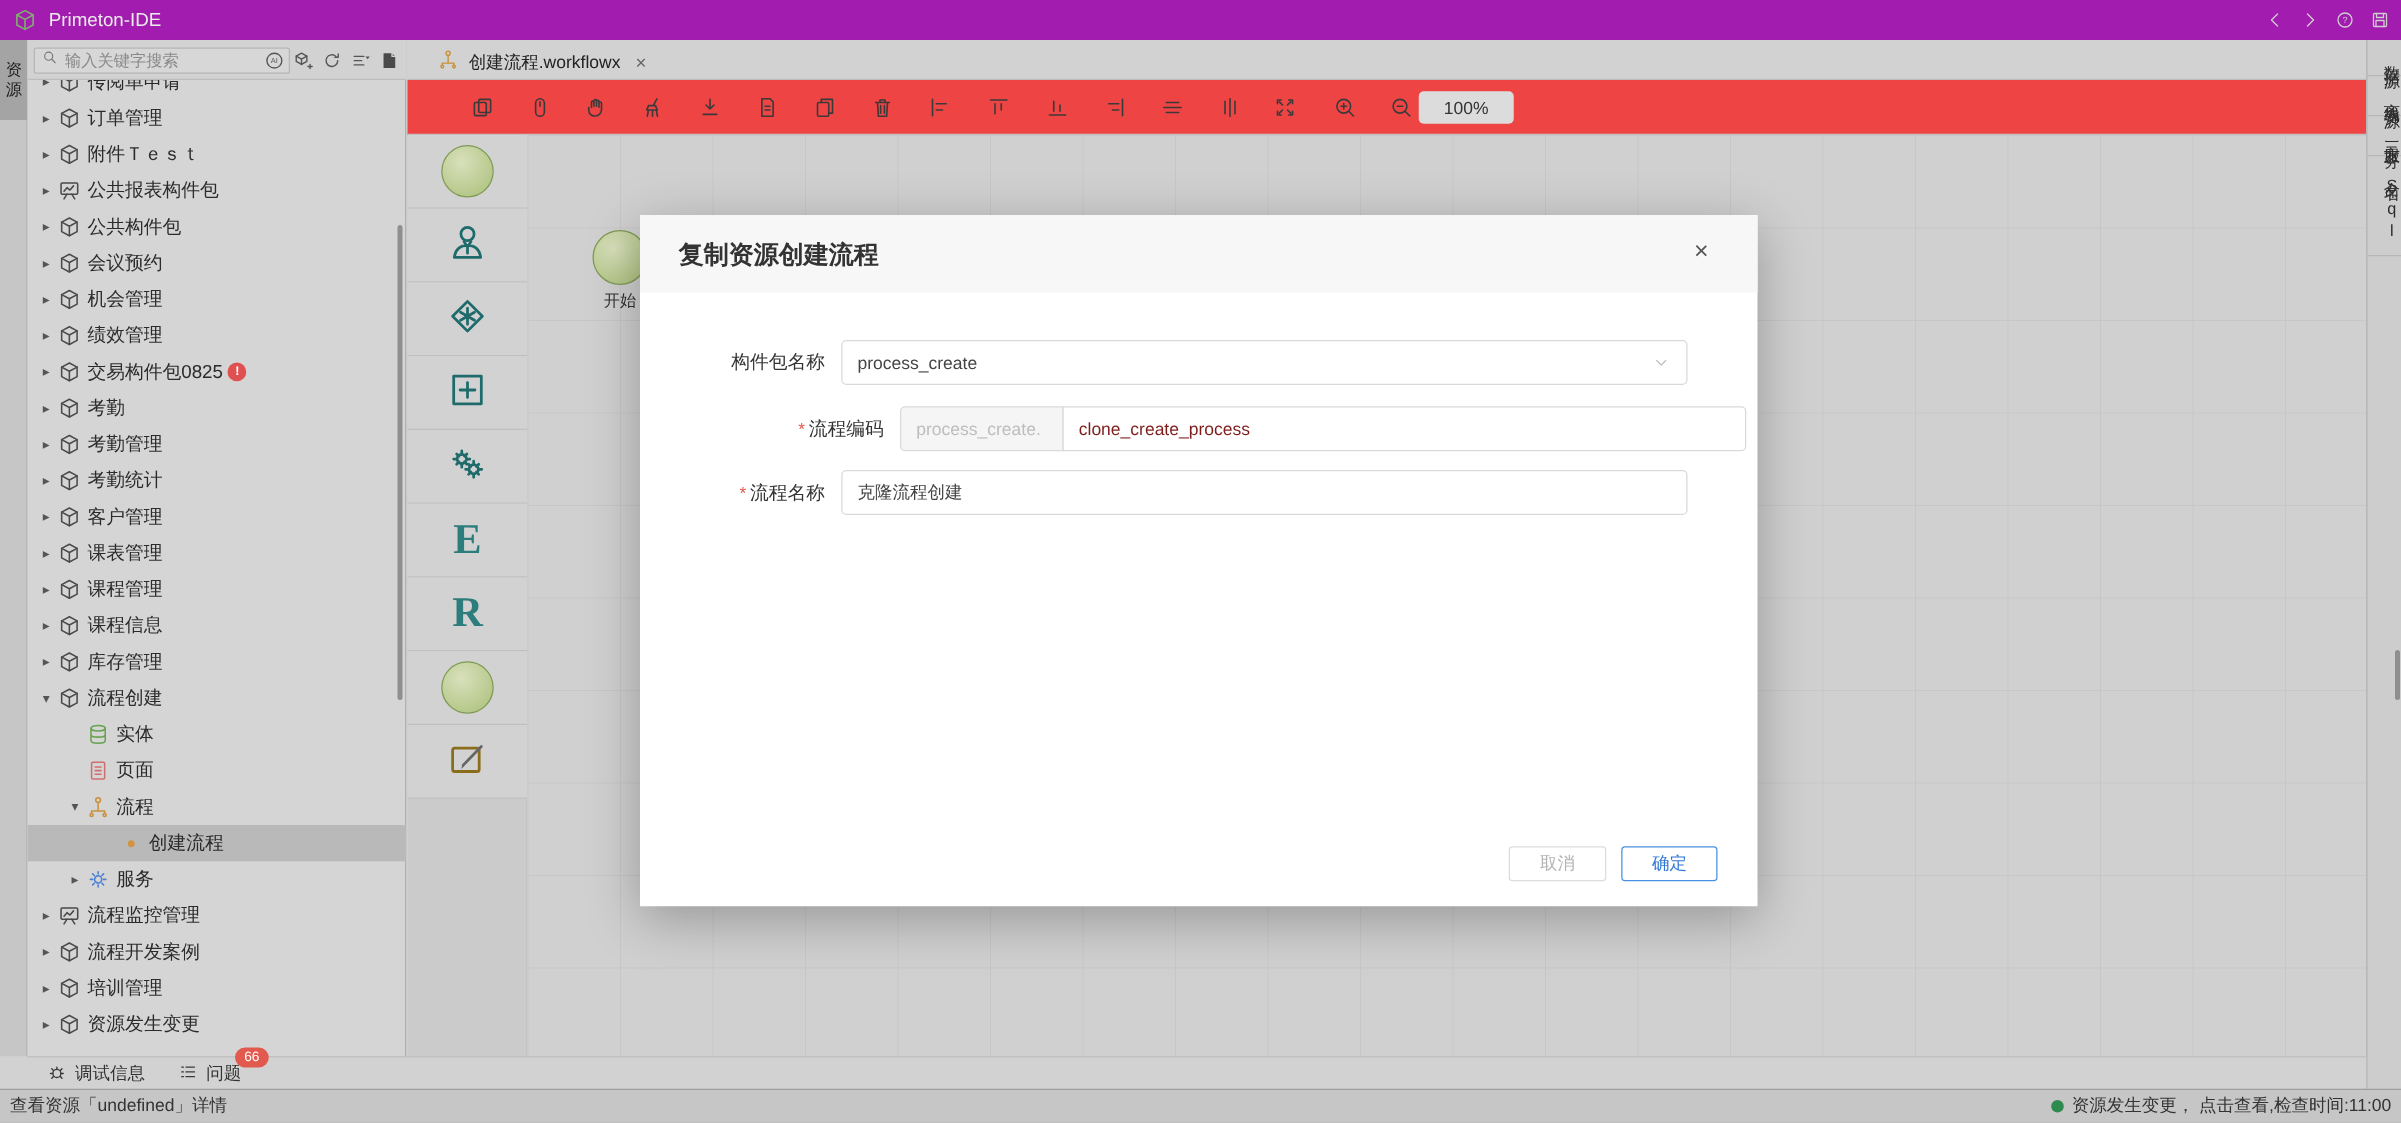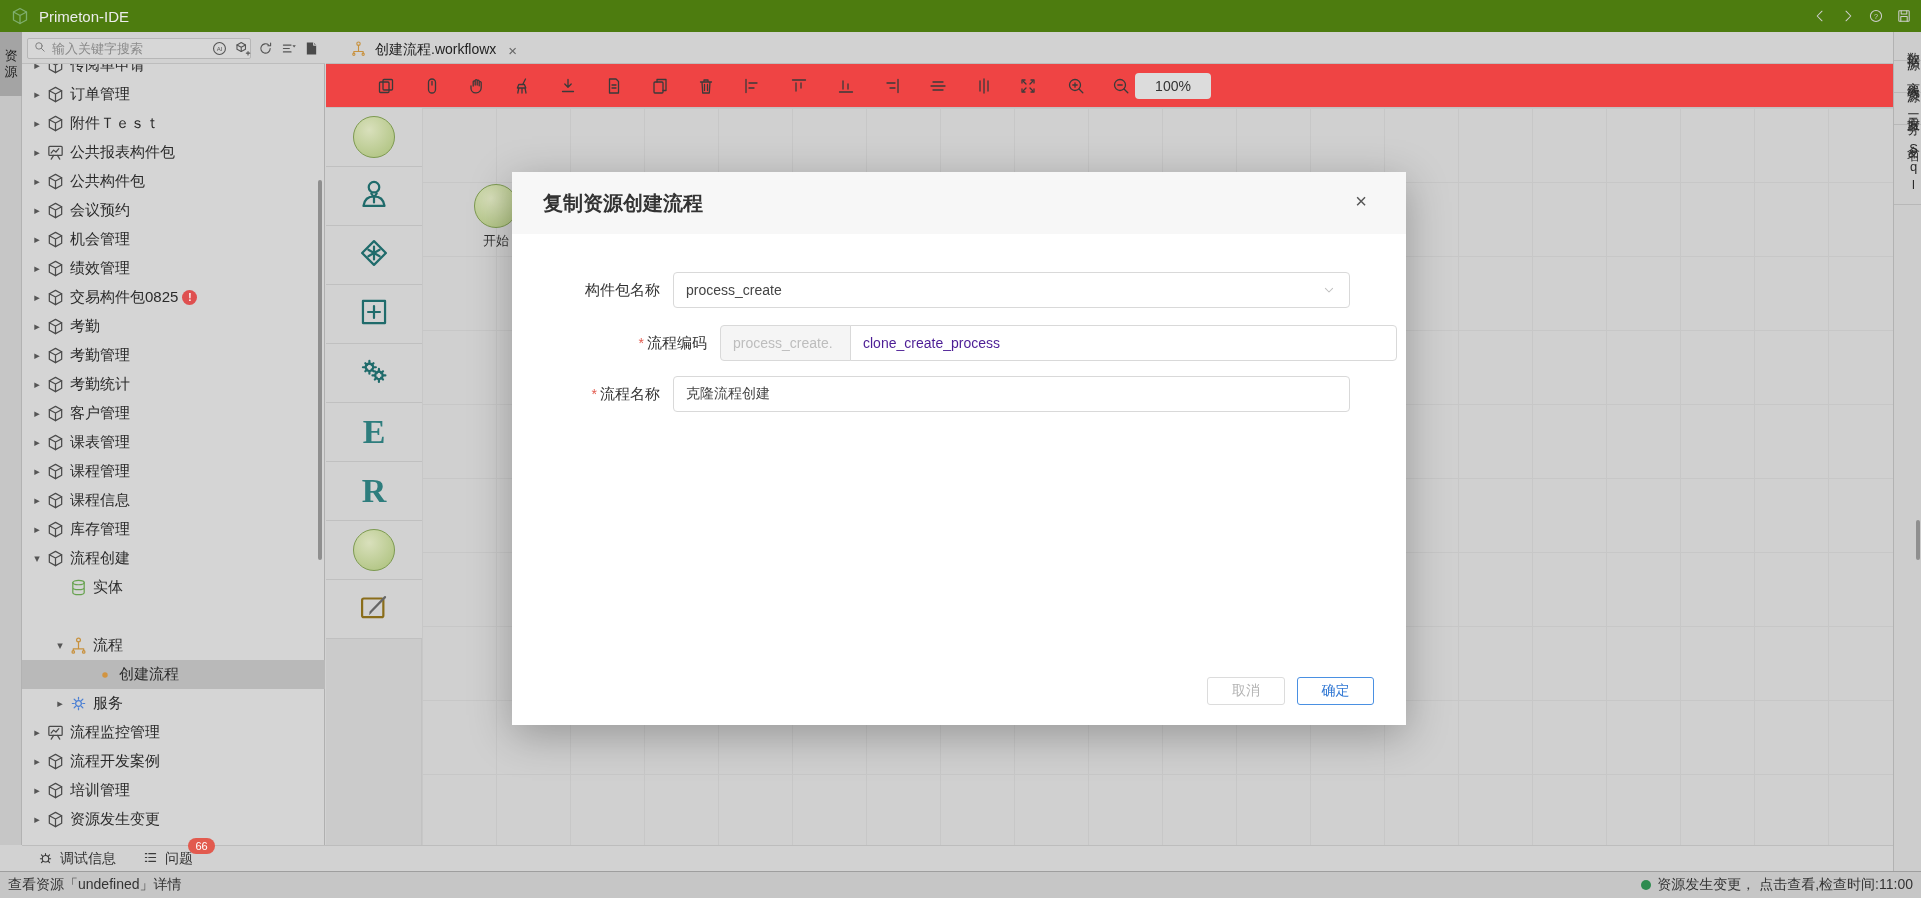--- a/index.html
+++ b/index.html
@@ -1,37 +1,37 @@
 <!DOCTYPE html>
 <html><head>
 <meta charset="utf-8">
 <style>
   *{margin:0;padding:0;box-sizing:border-box}
   html,body{background:#b0b0b0}
   .app{position:relative;width:1921px;height:898px;background:#d2d2d2;
        font-family:"Liberation Sans","DejaVu Sans",sans-serif;overflow:hidden;color:#2e2e2e}
 
   
-  .titlebar{position:absolute;left:0;top:0;width:1921px;height:32px;background:#4d7c0f;
+  .titlebar{position:absolute;left:0;top:0;width:1921px;height:32px;background:#a21caf;
             display:flex;align-items:center;color:#ececec}
   .titlebar .logo{margin-left:10px;width:20px;height:20px}
   .titlebar .wtitle{margin-left:9px;font-size:15px}
   .titlebar .winicons{position:absolute;right:8px;top:0;height:32px;display:flex;align-items:center;gap:10px}
   .titlebar .winicons .wi{width:18px;height:18px;display:flex;align-items:center;justify-content:center;color:#cfcfcf;font-size:14px}
 
   
   .activitybar{position:absolute;left:0;top:32px;width:22px;height:813px;background:#c6c6c6;border-right:1px solid #b2b2b2}
   .activity-tab{position:absolute;left:0;top:0;width:22px;height:64px;background:#a4a4a4;
                 display:flex;flex-direction:column;align-items:center;justify-content:center;
                 font-size:13px;line-height:16px;color:#1d1d1d;cursor:default}
 
   
   .sidebar{position:absolute;left:22px;top:32px;width:303px;height:813px;background:#d5d5d5;border-right:1px solid #b0b0b0}
   .searchrow{position:absolute;left:0;top:0;width:303px;height:32px;background:#d2d2d2;border-bottom:1px solid #bdbdbd}
-  .searchbox{position:absolute;left:5px;top:6px;width:224px;height:21px;border:1px solid #b6b6b6;border-radius:2px;
+  .searchbox{position:absolute;left:5px;top:6px;width:205px;height:21px;border:1px solid #b6b6b6;border-radius:2px;
              background:#d7d7d7;display:flex;align-items:center;padding-left:5px;gap:5px}
   .searchbox .ph{font-size:13px;color:#8a8a8a;white-space:nowrap}
   .search-icons{position:absolute;right:4px;top:6px;height:20px;display:flex;gap:4px;align-items:center}
   .search-icons .si{width:19px;height:19px;display:flex;align-items:center;justify-content:center}
 
   .tree{position:absolute;left:0;top:32px;width:303px;height:781px;overflow:hidden}
   .trow{position:absolute;left:0;width:303px;height:29px;display:flex;align-items:center;font-size:15px;white-space:nowrap;cursor:default}
   .trow.sel{background:#b9b9b9}
   .trow .arr{width:12px;font-size:11px;color:#555;text-align:center;flex:none}
   .trow .ticon{width:19px;height:19px;margin:0 5px 0 3px;flex:none;display:flex;align-items:center;justify-content:center}
@@ -94,21 +94,21 @@
           font-size:20px;color:#555;cursor:default}
   .mrow{position:absolute;left:0;width:894px;height:36px}
   .mlabel{position:absolute;left:0;top:0;width:148px;height:36px;line-height:36px;text-align:right;font-size:15px;color:#333;white-space:nowrap}
   .req{color:#e25a4e;margin-right:3px;font-size:14px}
   .mfield{position:absolute;left:161px;top:0;width:677px;height:36px;border:1px solid #d9d9d9;border-radius:4px;background:#fff;
           display:flex;align-items:center;padding:0 12px;font-size:14px;color:#444}
   .mfield.select .chev{position:absolute;right:12px;top:9px}
   .prefixbox{position:absolute;left:161px;top:0;width:131px;height:36px;border:1px solid #d9d9d9;border-radius:4px 0 0 4px;
              background:#f5f5f5;display:flex;align-items:center;padding:0 12px;font-size:14px;color:#bdbdbd}
   .suffixbox{position:absolute;left:291px;top:0;width:547px;height:36px;border:1px solid #d9d9d9;border-radius:0 4px 4px 0;
-             background:#fff;display:flex;align-items:center;padding:0 12px;font-size:14px;color:#4c1d95}
+             background:#fff;display:flex;align-items:center;padding:0 12px;font-size:14px;color:#7f1d1d}
   .mbtn{position:absolute;height:28px;border-radius:3px;background:#fff;display:flex;align-items:center;justify-content:center;
         font-size:14px;cursor:default}
   .btn-cancel{left:695px;top:505px;width:78px;border:1px solid #dcdcdc;color:#b3b3b3}
   .btn-ok{left:785px;top:505px;width:77px;border:1px solid #4a90e2;color:#3178d4}
 </style>
 </head>
 <body>
 
 <div class="app">
 
@@ -397,20 +397,31 @@
           <span style="width: 32px; flex: 0 0 auto;"></span>
           <span class="arr"></span>
           <span class="ticon">
             <svg width="19" height="19" viewBox="0 0 20 20" fill="none" stroke="#67a24f" stroke-width="1.3" stroke-linecap="round" stroke-linejoin="round">
               <ellipse cx="10" cy="4.8" rx="6" ry="2.3"></ellipse>
               <path d="M4 4.8v10.4c0 1.3 2.7 2.3 6 2.3s6-1 6-2.3V4.8M4 10c0 1.3 2.7 2.3 6 2.3s6-1 6-2.3"></path>
             </svg>
           </span>
           <span class="tlabel">实体</span>
         </div>
+        <div class="trow" style="top: 538px;">
+          <span style="width: 32px; flex: 0 0 auto;"></span>
+          <span class="arr"></span>
+          <span class="ticon">
+            <svg width="19" height="19" viewBox="0 0 20 20" fill="none" stroke="#cf6f6f" stroke-width="1.3" stroke-linecap="round" stroke-linejoin="round">
+              <rect x="4.5" y="3" width="11" height="14" rx="1"></rect>
+              <path d="M7.5 7h5M7.5 10h5M7.5 13h5"></path>
+            </svg>
+          </span>
+          <span class="tlabel">页面</span>
+        </div>
         <div class="trow" style="top: 567px;">
           <span style="width: 32px; flex: 0 0 auto;"></span>
           <span class="arr">▾</span>
           <span class="ticon">
             <svg width="19" height="19" viewBox="0 0 20 20" fill="none" stroke="#c8913d" stroke-width="1.3" stroke-linecap="round" stroke-linejoin="round">
               <circle cx="10" cy="4.3" r="2"></circle>
               <path d="M10 6.3v4.2M4.5 13.5h11M4.5 13.5v2M15.5 13.5v2M10 10.5v3"></path>
               <circle cx="4.5" cy="16.8" r="1.3"></circle>
               <circle cx="15.5" cy="16.8" r="1.3"></circle>
             </svg>

